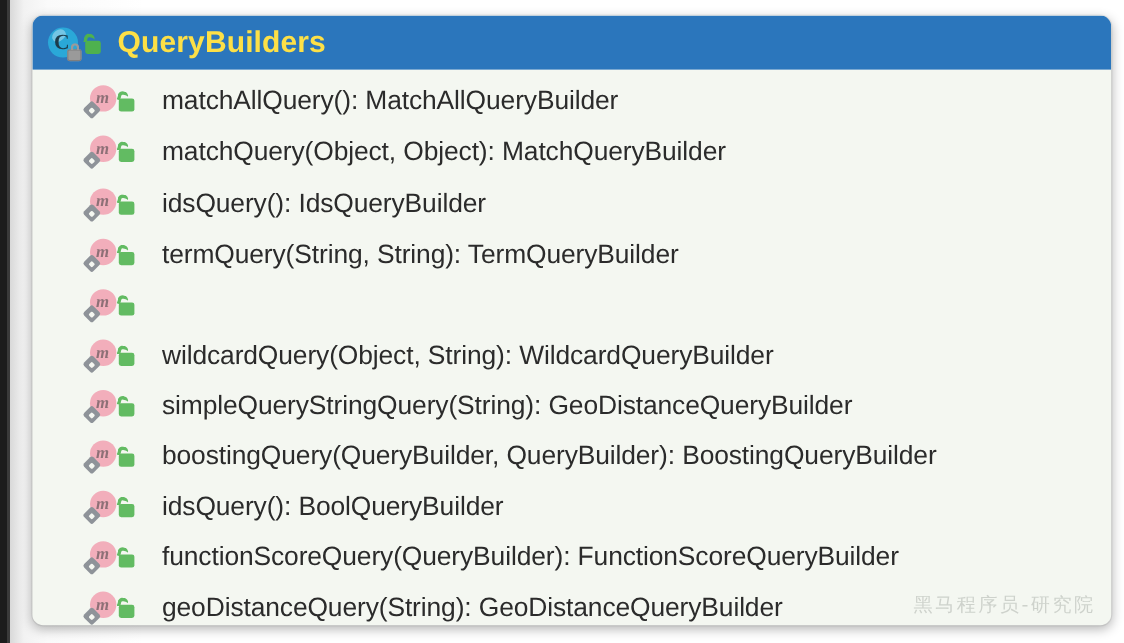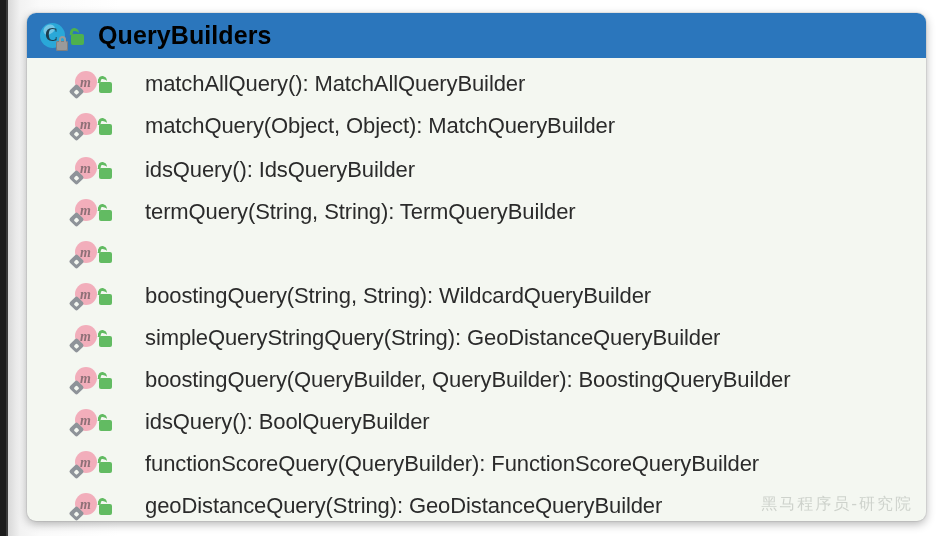--- a/index.html
+++ b/index.html
@@ -48,21 +48,21 @@
   #panel-header {
     position: relative;
     height: 45px;
     background: #2b76bc;
     display: flex;
     align-items: center;
     padding-left: 12px;
     box-sizing: border-box;
   }
   #panel-header .title {
-    color: #000000;
+    color: #fde047;
     font-size: 25px;
     font-weight: bold;
     letter-spacing: 0.1px;
     margin-left: 11px;
     white-space: nowrap;
   }
 
   
   .class-icon {
     position: relative;
@@ -192,21 +192,21 @@
   .method-icon .diamond::after {
     content: "";
     position: absolute;
     left: 3.5px; top: 3.5px;
     width: 4px; height: 4px;
     background: #f4f7f1;
     border-radius: 1px;
   }
 
   .member-label {
-    margin-left: 30px;
+    margin-left: 20px;
     font-size: 22px;
     color: #2b2b2b;
     letter-spacing: -0.1px;
   }
 
   
   #watermark {
     position: absolute;
     right: 13px;
     bottom: 6px;
@@ -310,21 +310,21 @@
       <div class="member-row">
         <span class="method-icon">
           <span class="disc"></span>
           <span class="mletter">m</span>
           <span class="diamond"></span>
         </span>
         <span class="pub-icon">
           <span class="shackle"></span>
           <span class="body"></span>
         </span>
-        <span class="member-label">boostingQuery(String, String): WildcardQueryBuilder</span>
+        <span class="member-label">wildcardQuery(Object, String): WildcardQueryBuilder</span>
       </div>
 
       <div class="member-row">
         <span class="method-icon">
           <span class="disc"></span>
           <span class="mletter">m</span>
           <span class="diamond"></span>
         </span>
         <span class="pub-icon">
           <span class="shackle"></span>

